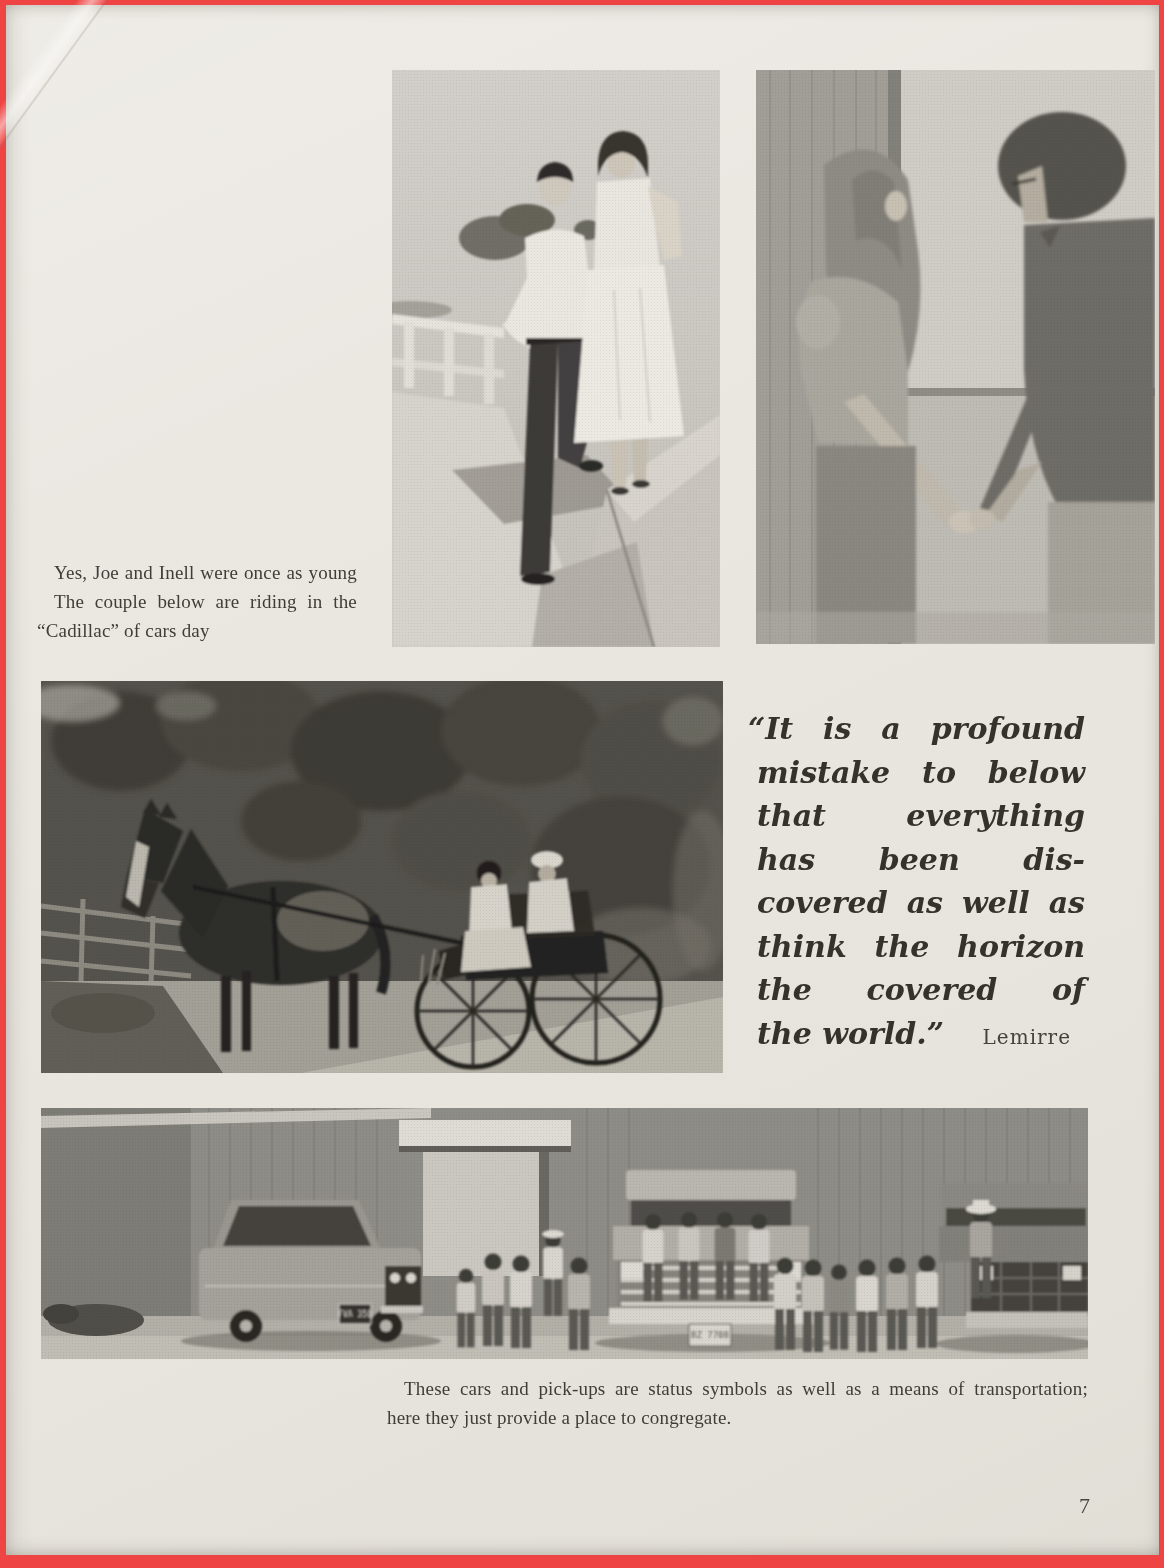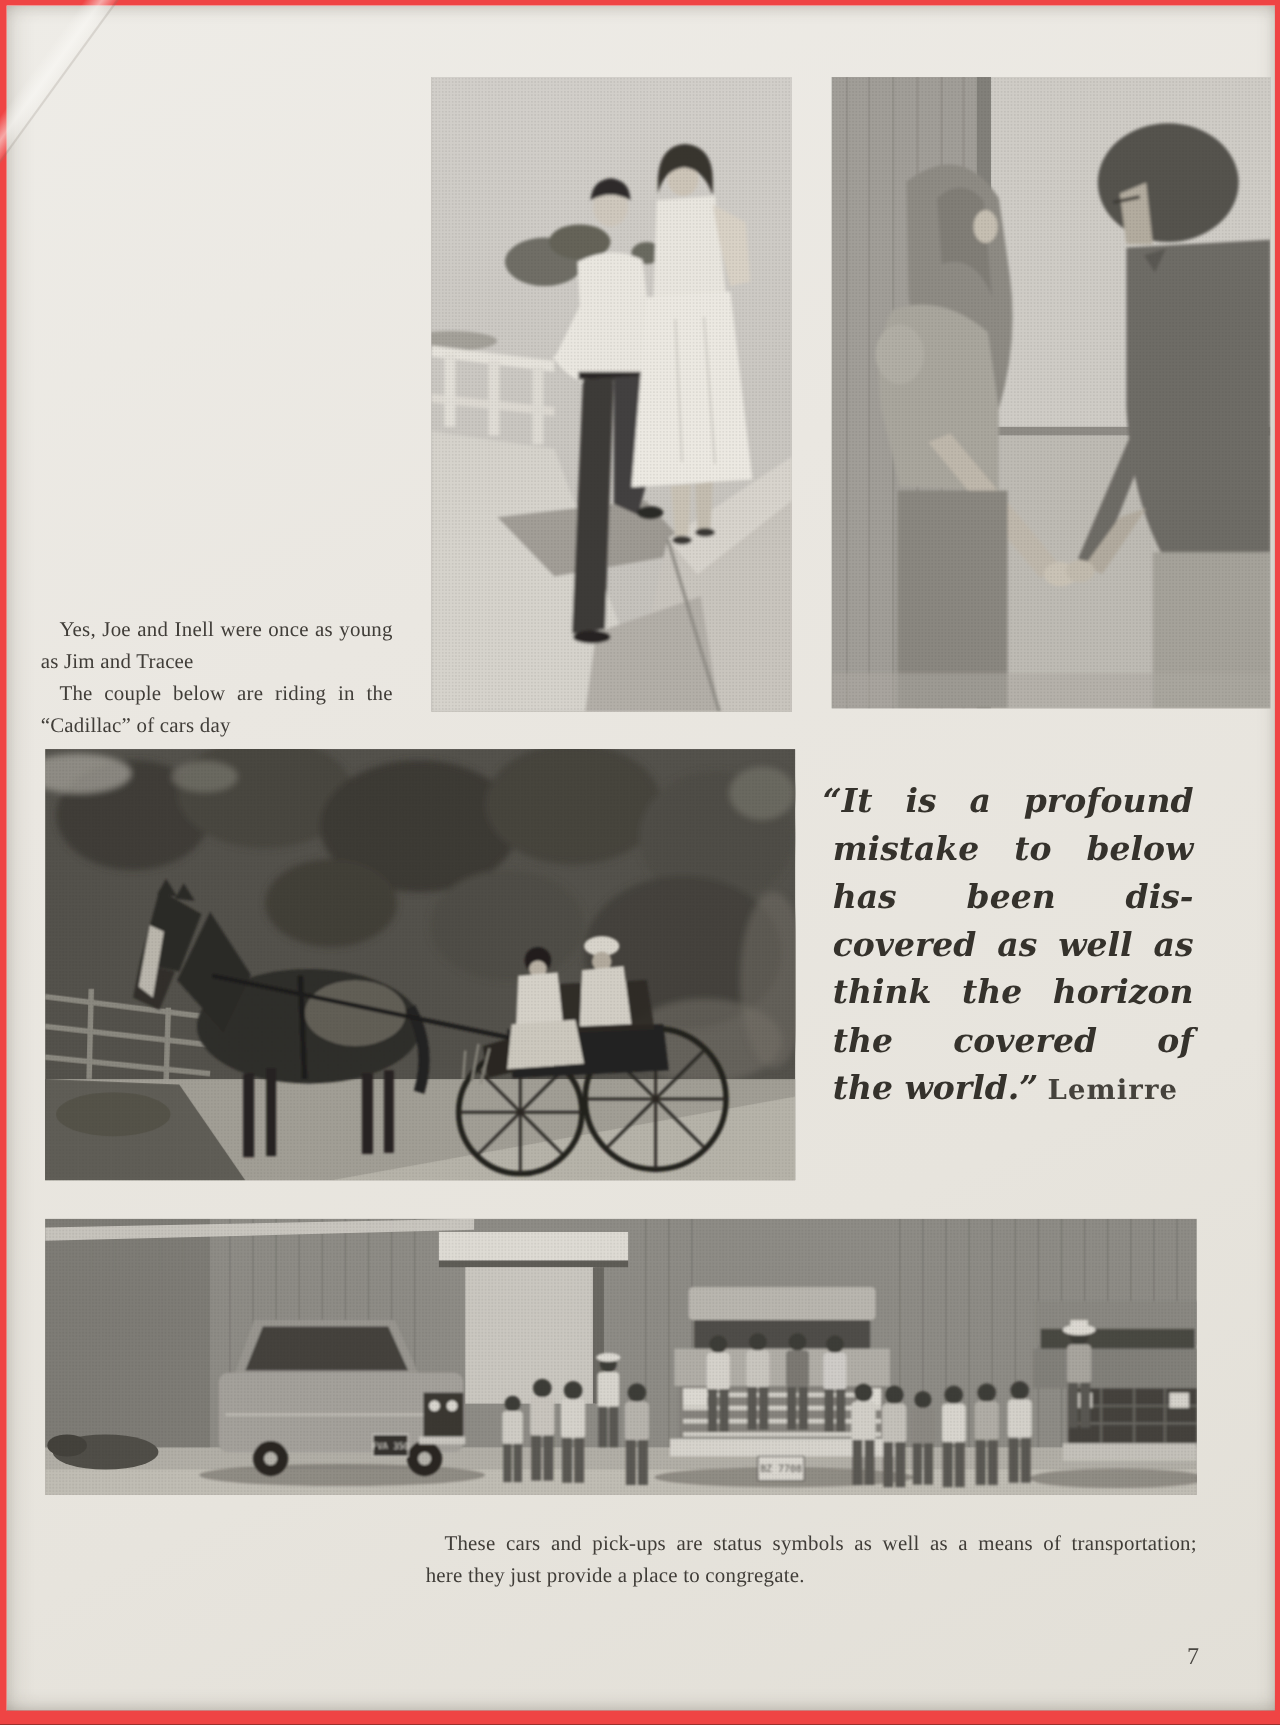--- a/index.html
+++ b/index.html
@@ -24,21 +24,21 @@
   .caption{position:absolute;color:#403d38;font-size:19px;line-height:29px;letter-spacing:.2px;}
   .caption .line{width:100%;}
   .line.j{text-align:justify;text-align-last:justify;}
   .line.ind{text-indent:17px;}
   .quote{position:absolute;left:751px;top:702px;width:328px;color:#35322c;
         font-family:"DejaVu Serif",serif;font-style:italic;font-weight:700;
         font-size:30px;line-height:43.5px;}
   .quote .line{width:100%;}
   .quote .line:first-child{text-indent:-9px;}
   .quote-last{display:flex;align-items:baseline;justify-content:space-between;}
-  .quote-attr{font-size:25px;font-style:normal;font-weight:700;letter-spacing:1px;
+  .quote-attr{font-size:20px;font-style:normal;font-weight:400;letter-spacing:1px;
         color:#45423c;padding-right:14px;}
   .page-number{position:absolute;left:1044px;top:1488px;width:40px;text-align:right;
         font-size:22px;color:#4a4742;}
 </style>
 </head>
 <body>
 
 <div class="scan">
   <div class="page">
     <div class="crease-light"></div>
@@ -153,21 +153,20 @@
           </g>
           <ellipse cx="208" cy="452" rx="15" ry="11" fill="#cac3b6"></ellipse>
           <ellipse cx="226" cy="449" rx="13" ry="10" fill="#c2bbae"></ellipse>
           <rect x="0" y="542" width="399" height="32" fill="#adaaa3" opacity=".55"></rect>
         </g>
       </svg>
     </div>
 
     <div class="caption" style="left:31px;top:553px;width:320px;">
         <div class="line j ind">Yes, Joe and Inell were once as young</div>
-        <div class="line">as Jim and Tracee</div>
         <div class="line j ind">The couple below are riding in the</div>
         <div class="line">“Cadillac” of cars day</div>
       </div>
 
     <div class="photo" style="left:35px;top:676px;width:682px;height:392px;">
       <svg viewBox="0 0 682 392" preserveAspectRatio="none">
         <defs>
           <filter id="soft3">
               <feGaussianBlur stdDeviation="3"></feGaussianBlur>
             </filter>
@@ -257,20 +256,21 @@
             <line x1="380" y1="300" x2="382" y2="274"></line>
           </g>
         </g>
       </svg>
     </div>
 
     <div class="quote">
       <div class="quote-lines">
           <div class="line j">“It is a profound</div>
           <div class="line j">mistake to below</div>
+          <div class="line j">that everything</div>
           <div class="line j">has been dis-</div>
           <div class="line j">covered as well as</div>
           <div class="line j">think the horizon</div>
           <div class="line j">the covered of</div>
         </div>
       <div class="quote-last">
         <span>the world.”</span>
         <span class="quote-attr">Lemirre</span>
       </div>
     </div>
@@ -406,20 +406,20 @@
             <use href="#pp" transform="translate(856,238)" style="color:#b0ada6"></use>
             <use href="#pp" transform="translate(886,236)" style="color:#d4d1ca"></use>
             <use href="#pp" transform="translate(940,186)" style="color:#a8a59e"></use>
             <rect x="932" y="92" width="16" height="9" fill="#dcd9d2"></rect>
             <ellipse cx="940" cy="101" rx="15" ry="5" fill="#dcd9d2"></ellipse>
           </g>
         </g>
       </svg>
     </div>
 
-    <div class="caption" style="left:381px;top:1369px;width:701px;margin-top:15px;">
+    <div class="caption" style="left:381px;top:1369px;width:701px;">
         <div class="line j ind">These cars and pick-ups are status symbols as well as a means of transportation;</div>
         <div class="line">here they just provide a place to congregate.</div>
       </div>
 
     <div class="page-number">7</div>
   </div>
 </div>
 
 </body></html>

